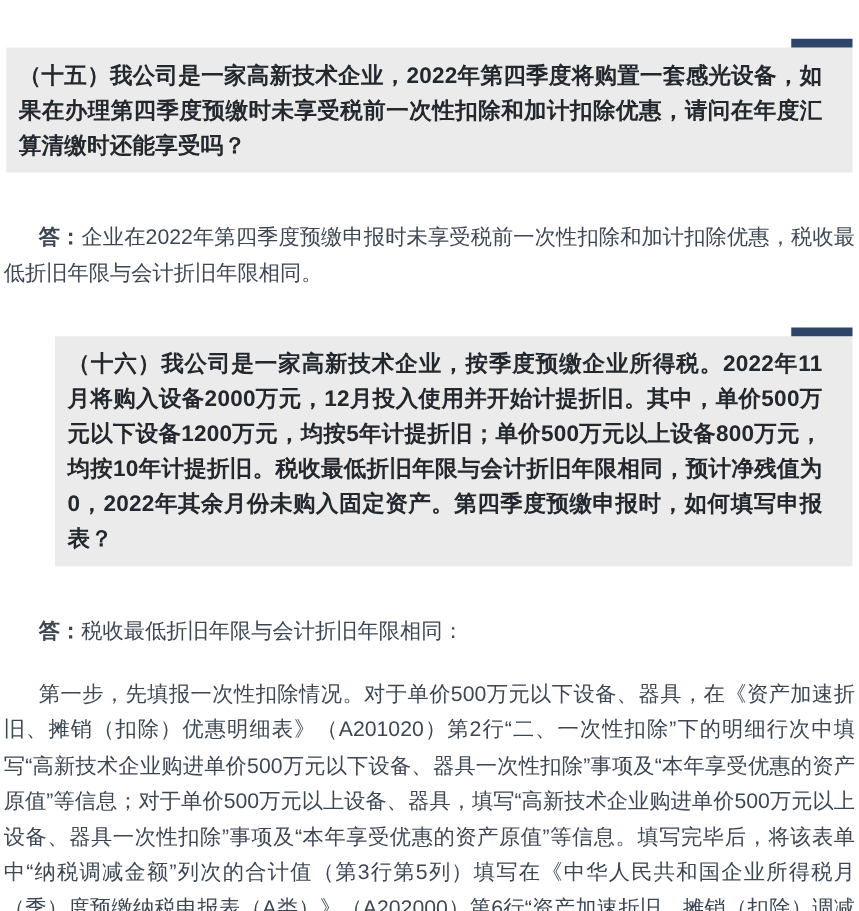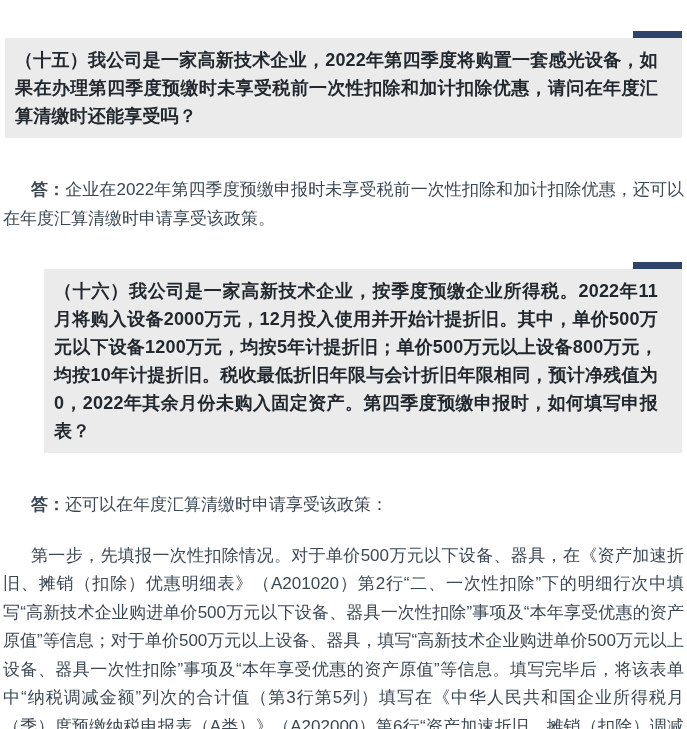--- a/index.html
+++ b/index.html
@@ -60,25 +60,25 @@
 </head>
 <body>
 
 <div>
 
   <section>
     <div class="qbox" id="qbox-15">
       <span class="bar"></span>
       <p>（十五）我公司是一家高新技术企业，2022年第四季度将购置一套感光设备，如果在办理第四季度预缴时未享受税前一次性扣除和加计扣除优惠，请问在年度汇算清缴时还能享受吗？</p>
     </div>
-    <p class="ans"><span class="lbl">答：</span><span>企业在2022年第四季度预缴申报时未享受税前一次性扣除和加计扣除优惠，还可以在年度汇算清缴时申请享受该政策。</span></p>
+    <p class="ans"><span class="lbl">答：</span><span>企业在2022年第四季度预缴申报时未享受税前一次性扣除和加计扣除优惠，税收最低折旧年限与会计折旧年限相同。</span></p>
   </section>
 
   <section>
     <div class="qbox" id="qbox-16">
       <span class="bar"></span>
       <p>（十六）我公司是一家高新技术企业，按季度预缴企业所得税。2022年11月将购入设备2000万元，12月投入使用并开始计提折旧。其中，单价500万元以下设备1200万元，均按5年计提折旧；单价500万元以上设备800万元，均按10年计提折旧。税收最低折旧年限与会计折旧年限相同，预计净残值为0，2022年其余月份未购入固定资产。第四季度预缴申报时，如何填写申报表？</p>
     </div>
-    <p class="ans"><span class="lbl">答：</span><span>还可以在年度汇算清缴时申请享受该政策：</span></p>
+    <p class="ans"><span class="lbl">答：</span><span>税收最低折旧年限与会计折旧年限相同：</span></p>
     <p class="ans" id="ans-16-step"><span>第一步，先填报一次性扣除情况。对于单价500万元以下设备、器具，在《资产加速折旧、摊销（扣除）优惠明细表》（A201020）第2行“二、一次性扣除”下的明细行次中填写“高新技术企业购进单价500万元以下设备、器具一次性扣除”事项及“本年享受优惠的资产原值”等信息；对于单价500万元以上设备、器具，填写“高新技术企业购进单价500万元以上设备、器具一次性扣除”事项及“本年享受优惠的资产原值”等信息。填写完毕后，将该表单中“纳税调减金额”列次的合计值（第3行第5列）填写在《中华人民共和国企业所得税月（季）度预缴纳税申报表（A类）》（A202000）第6行“资产加速折旧、摊销（扣除）调减额（填写A201020）”中。</span></p>
   </section>
 
 </div>
 
 </body></html>

